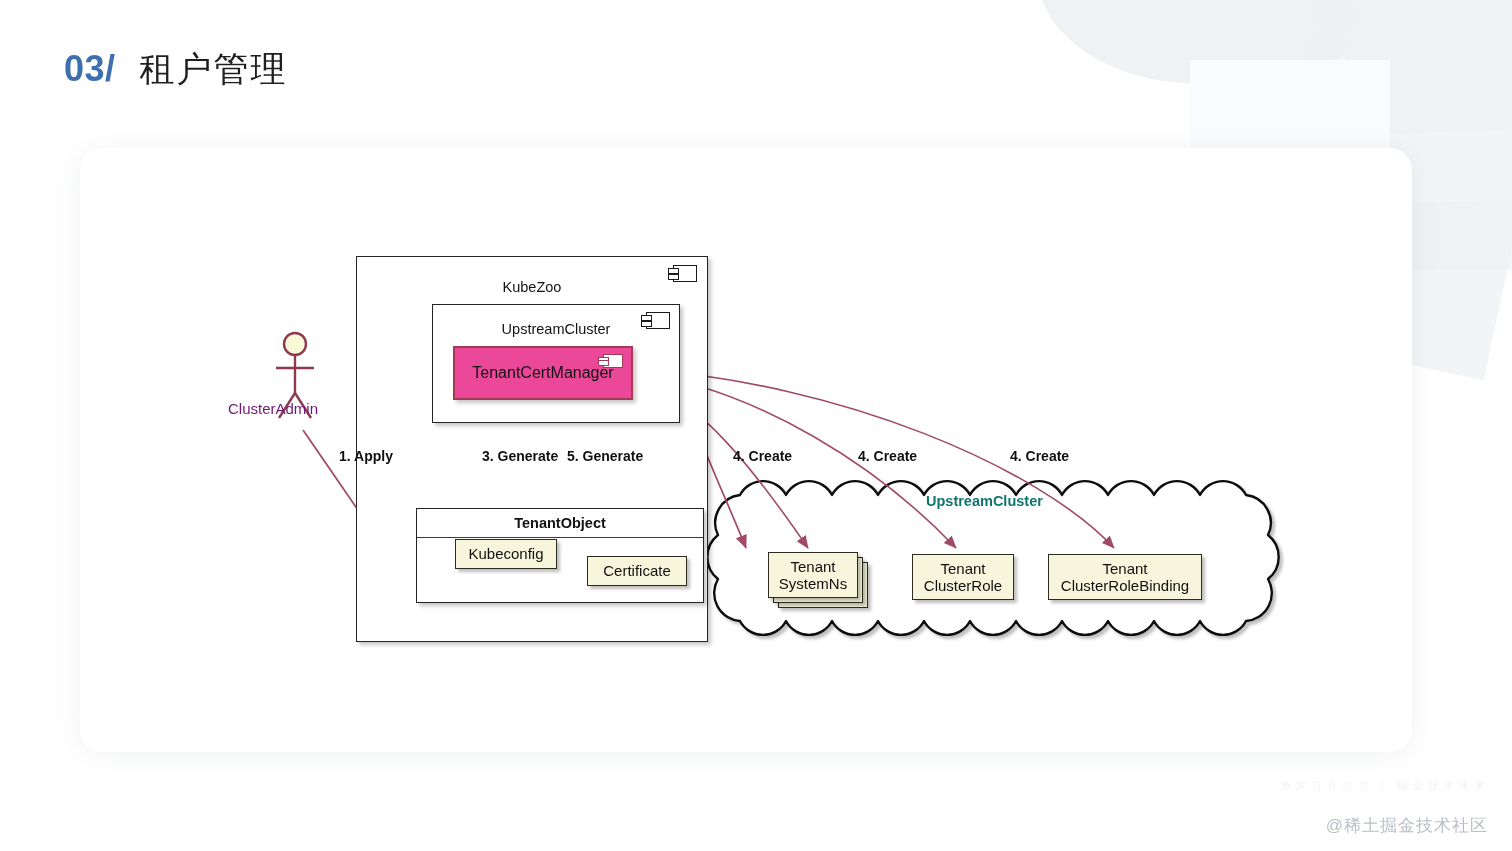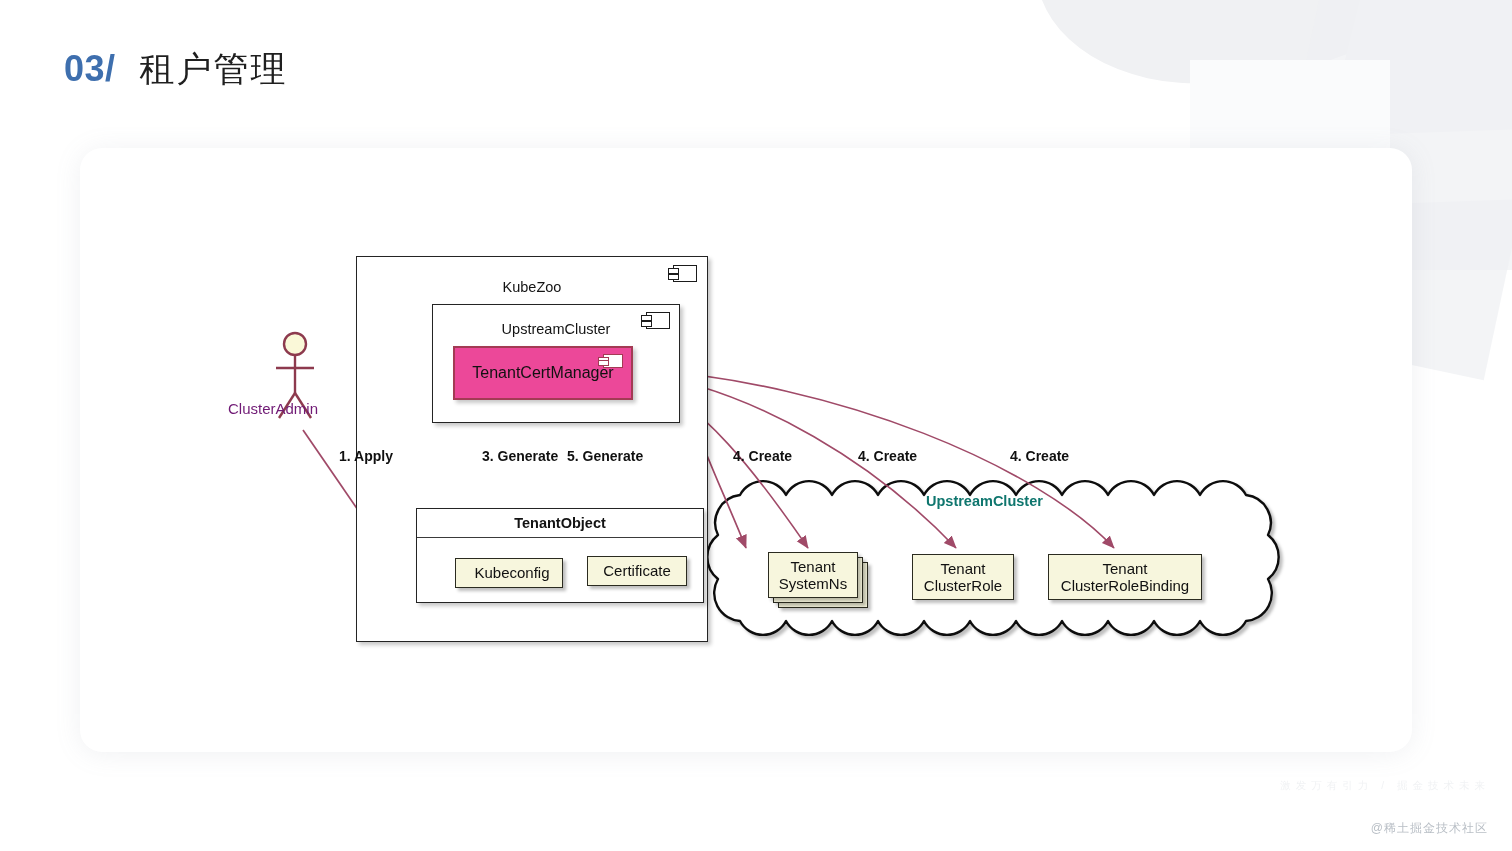--- a/index.html
+++ b/index.html
@@ -103,21 +103,21 @@
     position:absolute;font-size:14px;font-weight:700;color:#101010;white-space:nowrap;
   }
   .cloud-label{
     position:absolute;font-size:14.5px;font-weight:700;color:#0f766e;white-space:nowrap;
   }
 
   
   .wm{position:absolute;right:22px;bottom:58px;text-align:center;opacity:.30;}
   .wm-main{font-size:28px;font-weight:700;color:#c7ccd2;letter-spacing:3px;}
   .wm-sub{font-size:10.5px;color:#cfd4da;letter-spacing:5px;margin-top:3px;}
-  .wm2{position:absolute;right:24px;bottom:14px;font-size:12px;color:#b9bfc6;letter-spacing:1px;}
+  .wm2{position:absolute;right:24px;bottom:14px;font-size:17px;color:#b9bfc6;letter-spacing:1px;}
 </style>
 </head>
 <body>
 
 <div class="bg-layer">
   <div class="bg-shape bg-s1"></div>
   <div class="bg-shape bg-s2"></div>
   <div class="bg-shape bg-s4"></div>
   <div class="bg-shape bg-s3"></div>
   <div class="bg-shape bg-s5"></div>
@@ -205,21 +205,21 @@
       <div class="cicon" style="right:9px;top:7px;"></div>
     </div>
 
     <div class="node highlight" style="left:373px;top:198px;width:180px;height:54px;">
       <div class="highlight-label">TenantCertManager</div>
       <div class="cicon red" style="right:8px;top:6px;width:18px;height:12px;"></div>
     </div>
 
     <div class="node package" style="left:308px;top:360px;width:288px;height:95px;margin-left:28px;">
       <div class="package-head">TenantObject</div>
-      <div class="artifact" style="position:absolute;left:38px;top:49px;width:100px;height:28px;padding-left:6px;">
+      <div class="artifact" style="position:absolute;left:38px;top:30px;width:100px;height:28px;">
         <span>Kubeconfig</span>
       </div>
       <div class="artifact" style="position:absolute;left:170px;top:47px;width:98px;height:28px;">
         <span>Certificate</span>
       </div>
     </div>
 
     <div class="cloud-label" style="left:846px;top:345px;">UpstreamCluster</div>
 
     <div style="position:absolute;left:688px;top:404px;width:104px;height:60px;">

